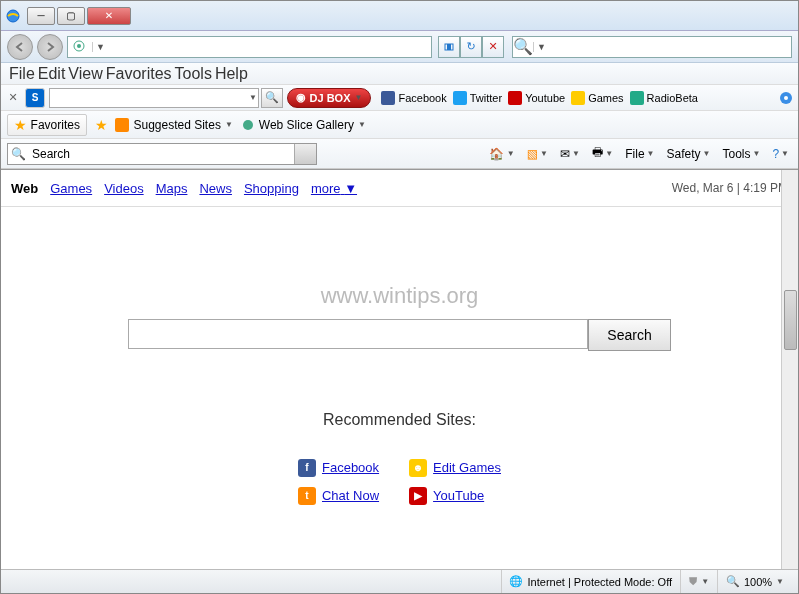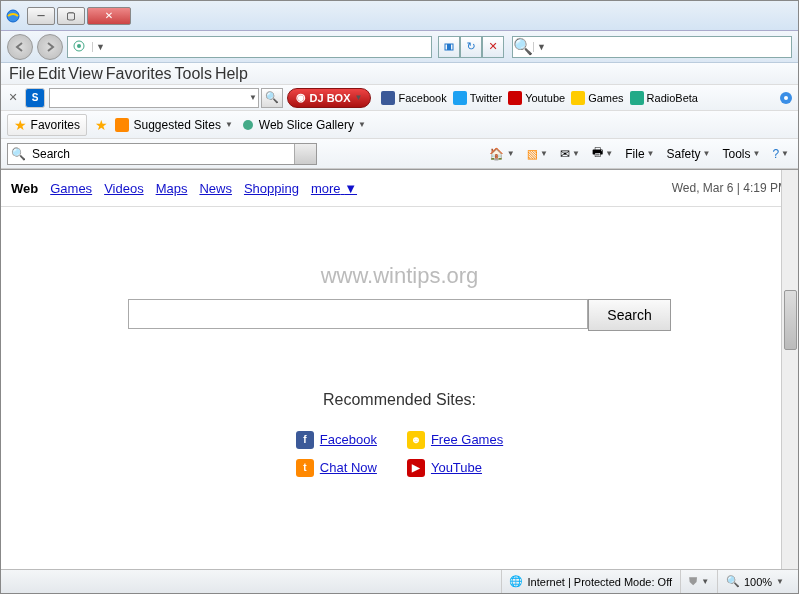--- a/index.html
+++ b/index.html
@@ -55,26 +55,26 @@
 .cmdbar .cbtn{display:flex;align-items:center;gap:2px;cursor:pointer;padding:2px 3px;}
 .drop{font-size:8px;color:#555;}
 
 
 .content-wrap{position:relative;height:400px;overflow:hidden;border-top:1px solid #999;}
 .tabs{height:37px;display:flex;align-items:center;padding:16px 10px;gap:12px;font-size:13px;border-bottom:1px solid #ddd;}
 .tabs a{color:#11c;text-decoration:underline;cursor:pointer;}
 .tabs .active{color:#000;font-weight:bold;text-decoration:none;}
 .tabs .time{margin-left:auto;color:#555;font-size:12px;}
 .page{padding:40px 60px;text-align:center;}
-.watermark{color:#bbb;font-size:22px;margin:16px 0 10px;}
+.watermark{color:#bbb;font-size:22px;margin:36px 0 10px;}
 .srow{display:flex;justify-content:center;margin-top:10px;}
 .sinput{width:460px;height:30px;border:1px solid #aaa;font-size:14px;padding:0 6px;}
 .sbtn{height:32px;padding:0 18px;border:1px solid #999;background:linear-gradient(#fafafa,#e0e0e0);font-size:14px;cursor:pointer;}
 .rec{margin-top:60px;}
-.rec h3{font-weight:normal;font-size:16px;color:#333;margin-bottom:20px;}
+.rec h3{font-weight:normal;font-size:16px;color:#333;margin-bottom:28px;}
 .recgrid{display:inline-grid;grid-template-columns:auto auto;gap:10px 30px;}
 .recitem{display:flex;align-items:center;gap:6px;font-size:13px;}
 .recitem a{color:#11c;text-decoration:underline;cursor:pointer;}
 .ricon{width:18px;height:18px;border-radius:3px;display:flex;align-items:center;justify-content:center;color:#fff;font-size:10px;font-weight:bold;}
 .vscroll{position:absolute;right:0;top:0;width:17px;height:100%;background:#eee;border-left:1px solid #ccc;}
 .vthumb{position:absolute;left:2px;width:13px;background:linear-gradient(#ddd,#bbb);border:1px solid #999;border-radius:2px;}
 
 
 .status{height:24px;background:linear-gradient(#f4f6f8,#e4e8ec);border-top:1px solid #bbb;display:flex;align-items:center;font-size:11px;padding:0 6px;}
 .status .seg{display:flex;align-items:center;gap:4px;padding:0 8px;border-left:1px solid #ccc;height:100%;}
@@ -272,21 +272,21 @@
     </div>
     <div class="rec">
       <h3>Recommended Sites:</h3>
       <div class="recgrid" id="recgrid">
           <div class="recitem">
             <span class="ricon" style="background:#3b5998">f</span>
             <a>Facebook</a>
           </div>
           <div class="recitem">
             <span class="ricon" style="background:#ffcc00">☻</span>
-            <a>Free Games</a>
+            <a>Edit Games</a>
           </div>
           <div class="recitem">
             <span class="ricon" style="background:#ff8800">t</span>
             <a>Chat Now</a>
           </div>
           <div class="recitem">
             <span class="ricon" style="background:#cc0000">▶</span>
             <a>YouTube</a>
           </div>
         </div>

